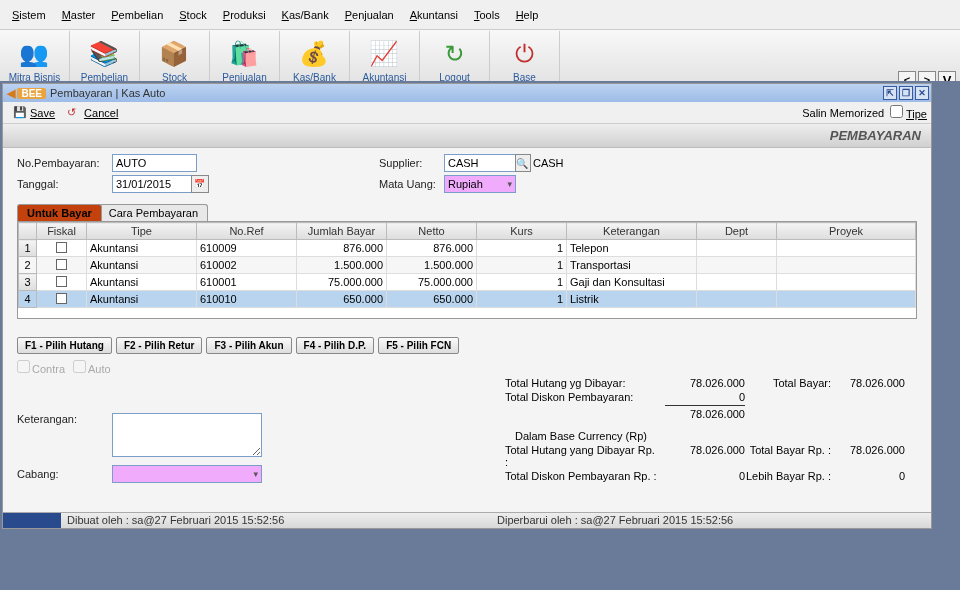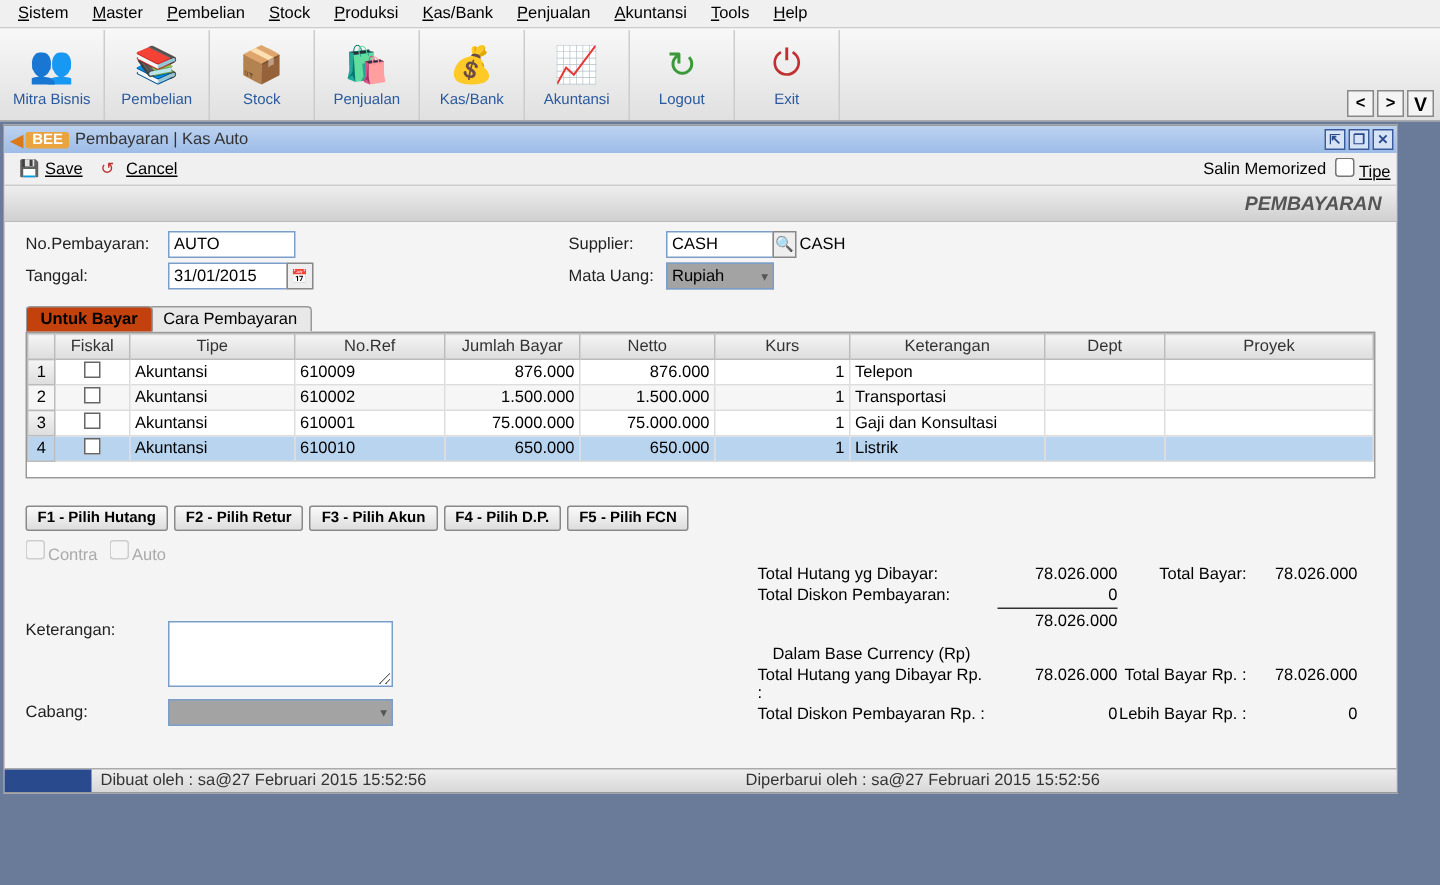--- a/index.html
+++ b/index.html
@@ -1,19 +1,19 @@
 <!DOCTYPE html>
 <html><head>
 <meta charset="utf-8">
 <style>
 * { box-sizing: border-box; margin: 0; padding: 0; font-family: Tahoma, sans-serif; font-size: 11px; }
 body { background: #e8e8e8; width: 960px; height: 590px; position: relative; overflow: hidden; }
 
 
-.menubar { background: #f0f0f0; height: 19px; display: flex; align-items: center; padding: 0 4px; border-bottom: 1px solid #ccc; }
+.menubar { background: #f0f0f0; height: 30px; display: flex; align-items: center; padding: 0 4px; border-bottom: 1px solid #ccc; }
 .menubar span { padding: 2px 8px; cursor: default; color: #000; }
 .menubar span u { text-decoration: underline; }
 
 
 .toolbar { background: linear-gradient(to bottom, #f8f8f8, #e0e0e0); height: 62px; display: flex; align-items: center; border-bottom: 1px solid #aaa; position: relative; }
 .tool-btn { width: 70px; height: 60px; display: flex; flex-direction: column; align-items: center; justify-content: center; cursor: pointer; border-right: 1px solid #ccc; }
 .tool-btn .ico { width: 32px; height: 32px; display: flex; align-items: center; justify-content: center; font-size: 24px; }
 .tool-btn .lbl { color: #2a5a9e; font-size: 10px; margin-top: 2px; }
 .right-tools { position: absolute; right: 4px; bottom: 2px; display: flex; gap: 2px; }
 .right-tools .sq { width: 18px; height: 18px; border: 1px solid #888; background: #f4f4f4; display: flex; align-items: center; justify-content: center; font-weight: bold; }
@@ -33,21 +33,21 @@
 .toolbar2 .btn2 .ico2 { width: 14px; height: 14px; }
 .toolbar2 .spacer { flex: 1; }
 .toolbar2 .right { display: flex; align-items: center; gap: 6px; }
 
 .banner { height: 24px; background: linear-gradient(to bottom, #eee, #d0d0d0); text-align: right; padding: 4px 10px; font-weight: bold; font-style: italic; color: #555; font-size: 13px; border-bottom: 1px solid #bbb; }
 
 .form-area { padding: 6px 14px; }
 .form-row { display: flex; margin-bottom: 3px; align-items: center; }
 .form-row label { width: 95px; color: #222; }
 .form-row input[type=text] { height: 18px; border: 1px solid #7a9ec9; padding: 0 3px; background: #fff; }
-.form-row .dropdown { height: 18px; border: 1px solid #7a9ec9; background: #a3a3a3; display: flex; align-items: center; padding: 0 16px 0 3px; position: relative; }
+.form-row .dropdown { height: 18px; border: 1px solid #7a9ec9; background: #f0abfc; display: flex; align-items: center; padding: 0 16px 0 3px; position: relative; }
 .form-row .dropdown::after { content: "▾"; position: absolute; right: 3px; color: #555; font-size: 9px; }
 .form-row .calbtn { width: 18px; height: 18px; border: 1px solid #888; background: #eee; display: flex; align-items: center; justify-content: center; font-size: 9px; margin-left: -1px; }
 .form-row .lookup { width: 16px; height: 18px; border: 1px solid #888; background: #eee; display: flex; align-items: center; justify-content: center; font-size: 10px; margin-left: -1px; }
 .form-cols { display: flex; gap: 170px; }
 
 .tabs { margin-top: 8px; display: flex; }
 .tab { padding: 2px 9px; border: 1px solid #999; border-bottom: none; background: #e8e8e8; border-radius: 3px 3px 0 0; cursor: pointer; position: relative; }
 .tab.active { background: #c2410c; z-index: 2; font-weight: bold; }
 .tab + .tab { margin-left: -3px; }
 
@@ -127,21 +127,21 @@
       <div class="tool-btn">
         <div class="ico" style="color:#3a9a3a;">📈</div>
         <div class="lbl">Akuntansi</div>
       </div>
       <div class="tool-btn">
         <div class="ico" style="color:#3a9a3a;">↻</div>
         <div class="lbl">Logout</div>
       </div>
       <div class="tool-btn">
         <div class="ico" style="color:#c03030;">⏻</div>
-        <div class="lbl">Exit</div>
+        <div class="lbl">Base</div>
       </div>
     </div>
   <div class="right-tools">
     <span class="sq">&lt;</span>
     <span class="sq">&gt;</span>
     <span class="sq" style="font-size:13px;">V</span>
   </div>
 </div>
 
 <div class="mdi">

